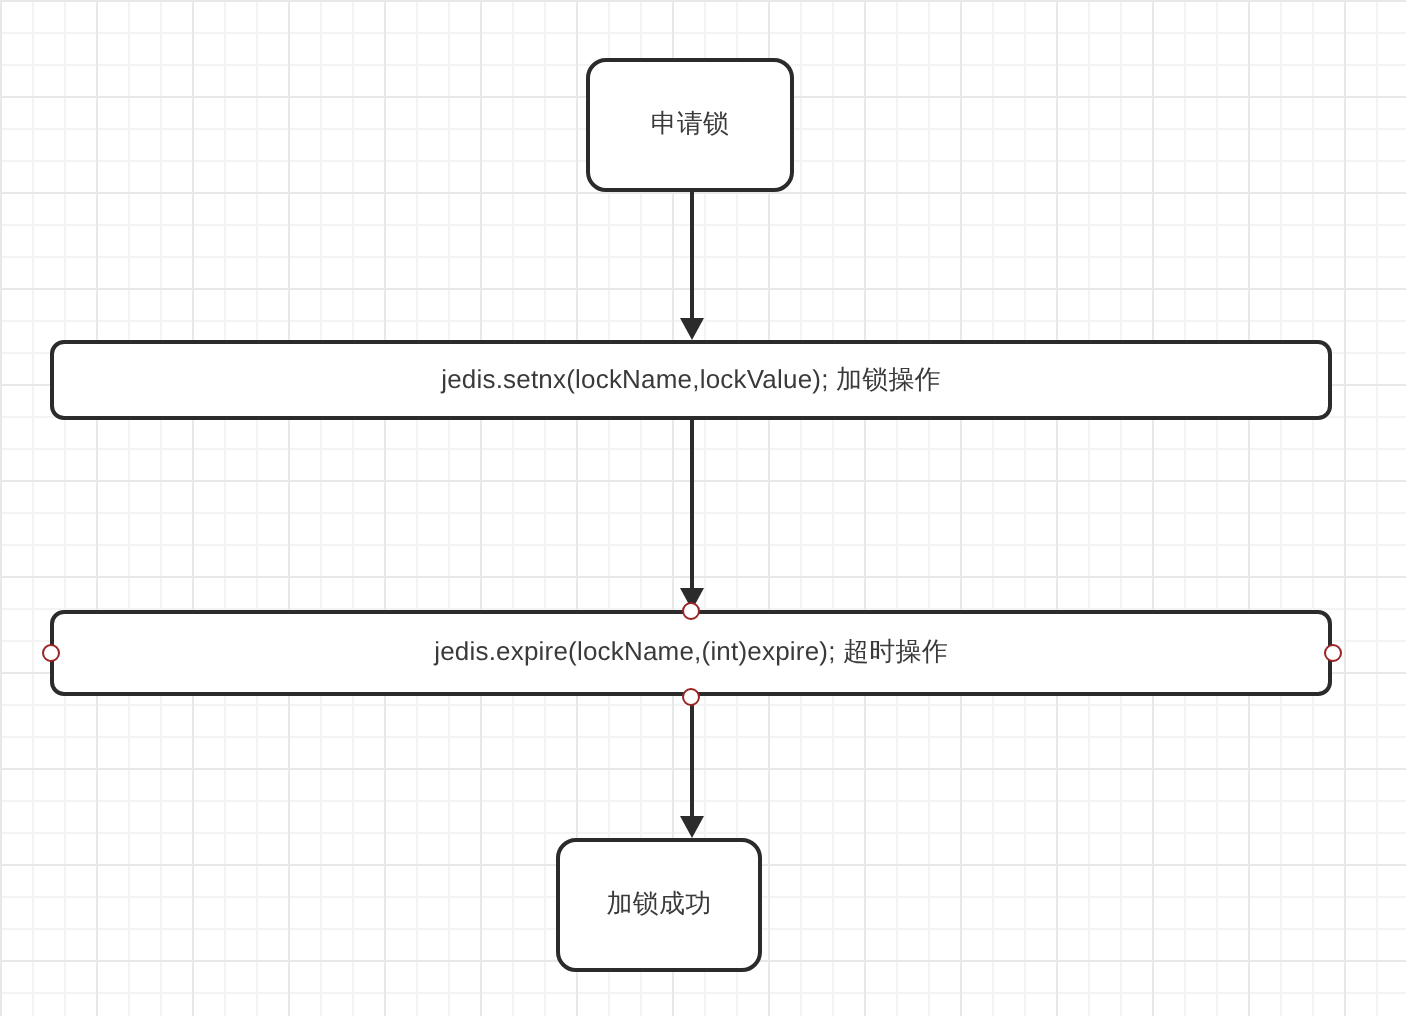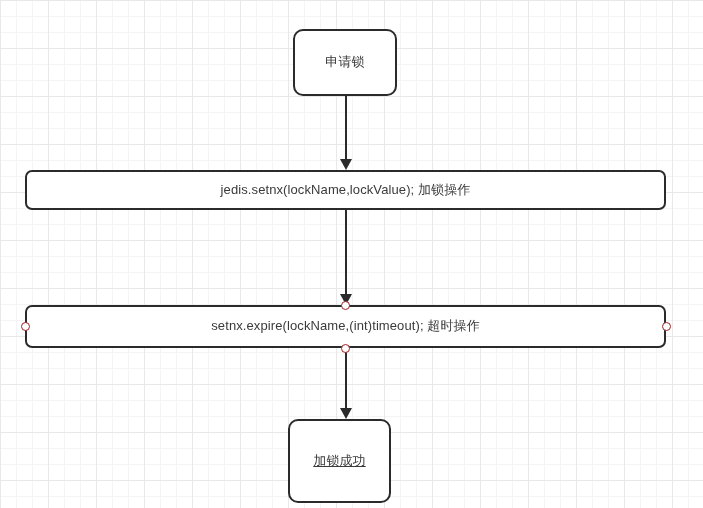--- a/index.html
+++ b/index.html
@@ -105,22 +105,22 @@
       <div class="conn-line" style="height: 62px; background: rgb(43, 43, 43);"></div>
       <div class="conn-head" style="top: 60px; border-top-color: rgb(43, 43, 43);"></div>
     </div>
     <div class="node node-terminal" style="left: 293px; top: 29px; width: 104px; height: 67px; border-color: rgb(43, 43, 43); background: rgb(255, 255, 255);">
       <span style="color: rgb(58, 58, 58);">申请锁</span>
     </div>
     <div class="node node-process" style="left: 25px; top: 170px; width: 641px; height: 40px; border-color: rgb(43, 43, 43); background: rgb(255, 255, 255);">
       <span style="color: rgb(58, 58, 58);">jedis.setnx(lockName,lockValue);  加锁操作</span>
     </div>
     <div class="node node-process selected" style="left: 25px; top: 305px; width: 641px; height: 43px; border-color: rgb(43, 43, 43); background: rgb(255, 255, 255);">
-      <span style="color: rgb(58, 58, 58);">setnx.expire(lockName,(int)timeout);  超时操作</span>
+      <span style="color: rgb(58, 58, 58);">jedis.expire(lockName,(int)expire);  超时操作</span>
     </div>
-    <div class="node node-terminal" style="left: 288px; top: 419px; width: 103px; height: 84px; border-color: rgb(43, 43, 43); background: rgb(255, 255, 255); text-decoration: underline;">
+    <div class="node node-terminal" style="left: 278px; top: 419px; width: 103px; height: 67px; border-color: rgb(43, 43, 43); background: rgb(255, 255, 255);">
       <span style="color: rgb(58, 58, 58);">加锁成功</span>
     </div>
     <div class="handle" style="left: 340.5px; top: 300.5px; border-color: rgb(155, 35, 35); background: rgb(255, 255, 255);"></div>
     <div class="handle" style="left: 340.5px; top: 343.5px; border-color: rgb(155, 35, 35); background: rgb(255, 255, 255);"></div>
     <div class="handle" style="left: 20.5px; top: 321.5px; border-color: rgb(155, 35, 35); background: rgb(255, 255, 255);"></div>
     <div class="handle" style="left: 661.5px; top: 321.5px; border-color: rgb(155, 35, 35); background: rgb(255, 255, 255);"></div>
   </div>
 
 </body></html>

